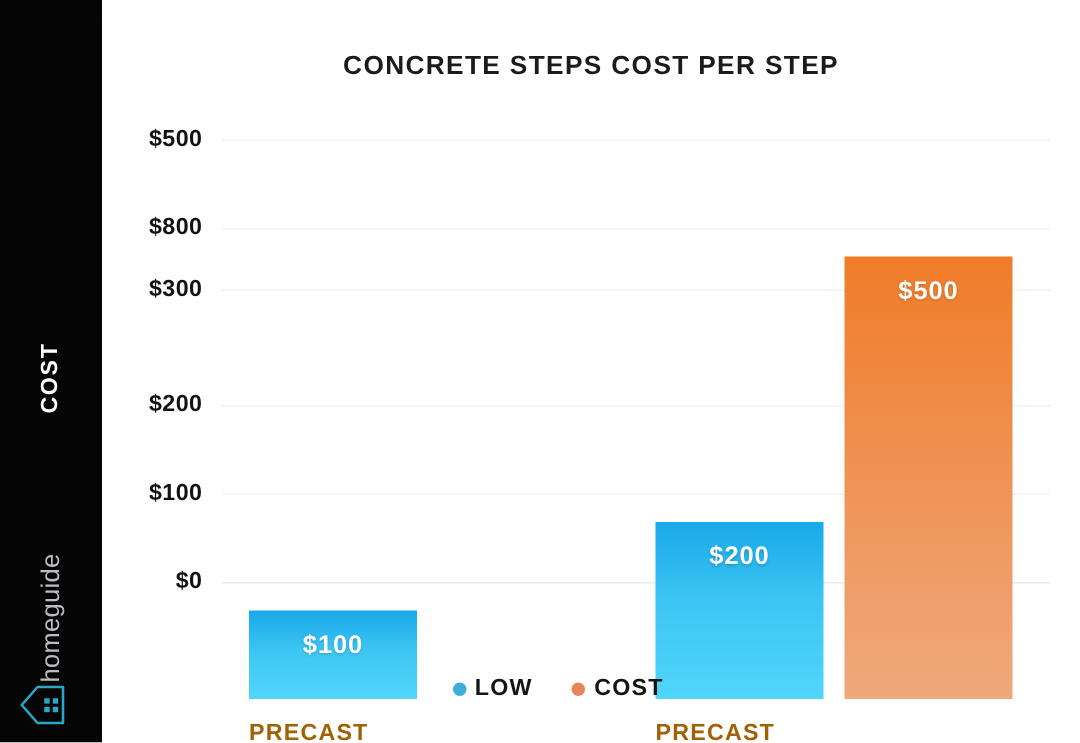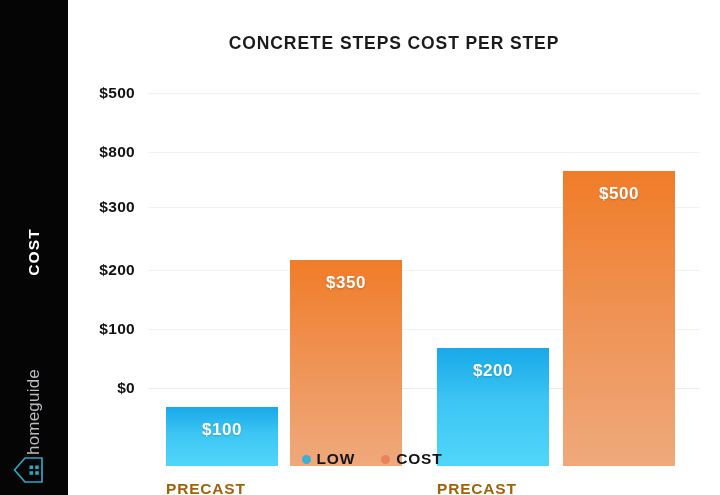--- a/index.html
+++ b/index.html
@@ -216,38 +216,35 @@
     <div class="chart-title">CONCRETE STEPS COST PER STEP</div>
 
     <div class="plot">
 
       <div class="gridline" style="top:0px;">
         <span class="ytick">$500</span>
       </div>
       <div class="gridline" style="top:59px;">
         <span class="ytick">$800</span>
       </div>
-      <div class="gridline" style="top:114px;">
+      <div class="gridline" style="top:100px;">
         <span class="ytick">$300</span>
       </div>
       <div class="gridline" style="top:177px;">
         <span class="ytick">$200</span>
       </div>
       <div class="gridline" style="top:236px;">
         <span class="ytick">$100</span>
       </div>
       <div class="gridline baseline" style="top:295px;">
         <span class="ytick">$0</span>
       </div>
 
       <div class="bar low" style="left:18px;  height:59px;">
         <span class="bar-value">$100</span>
-      </div>
-      <div class="bar high" style="left:142px; height:206.5px;">
-        <span class="bar-value">$350</span>
       </div>
       <div class="xtick" style="left:18px; width:236px;">PRECAST</div>
 
       <div class="bar low" style="left:289px; height:118px;">
         <span class="bar-value">$200</span>
       </div>
       <div class="bar high" style="left:415px; height:295px;">
         <span class="bar-value">$500</span>
       </div>
       <div class="xtick" style="left:289px; width:238px;">PRECAST</div>

